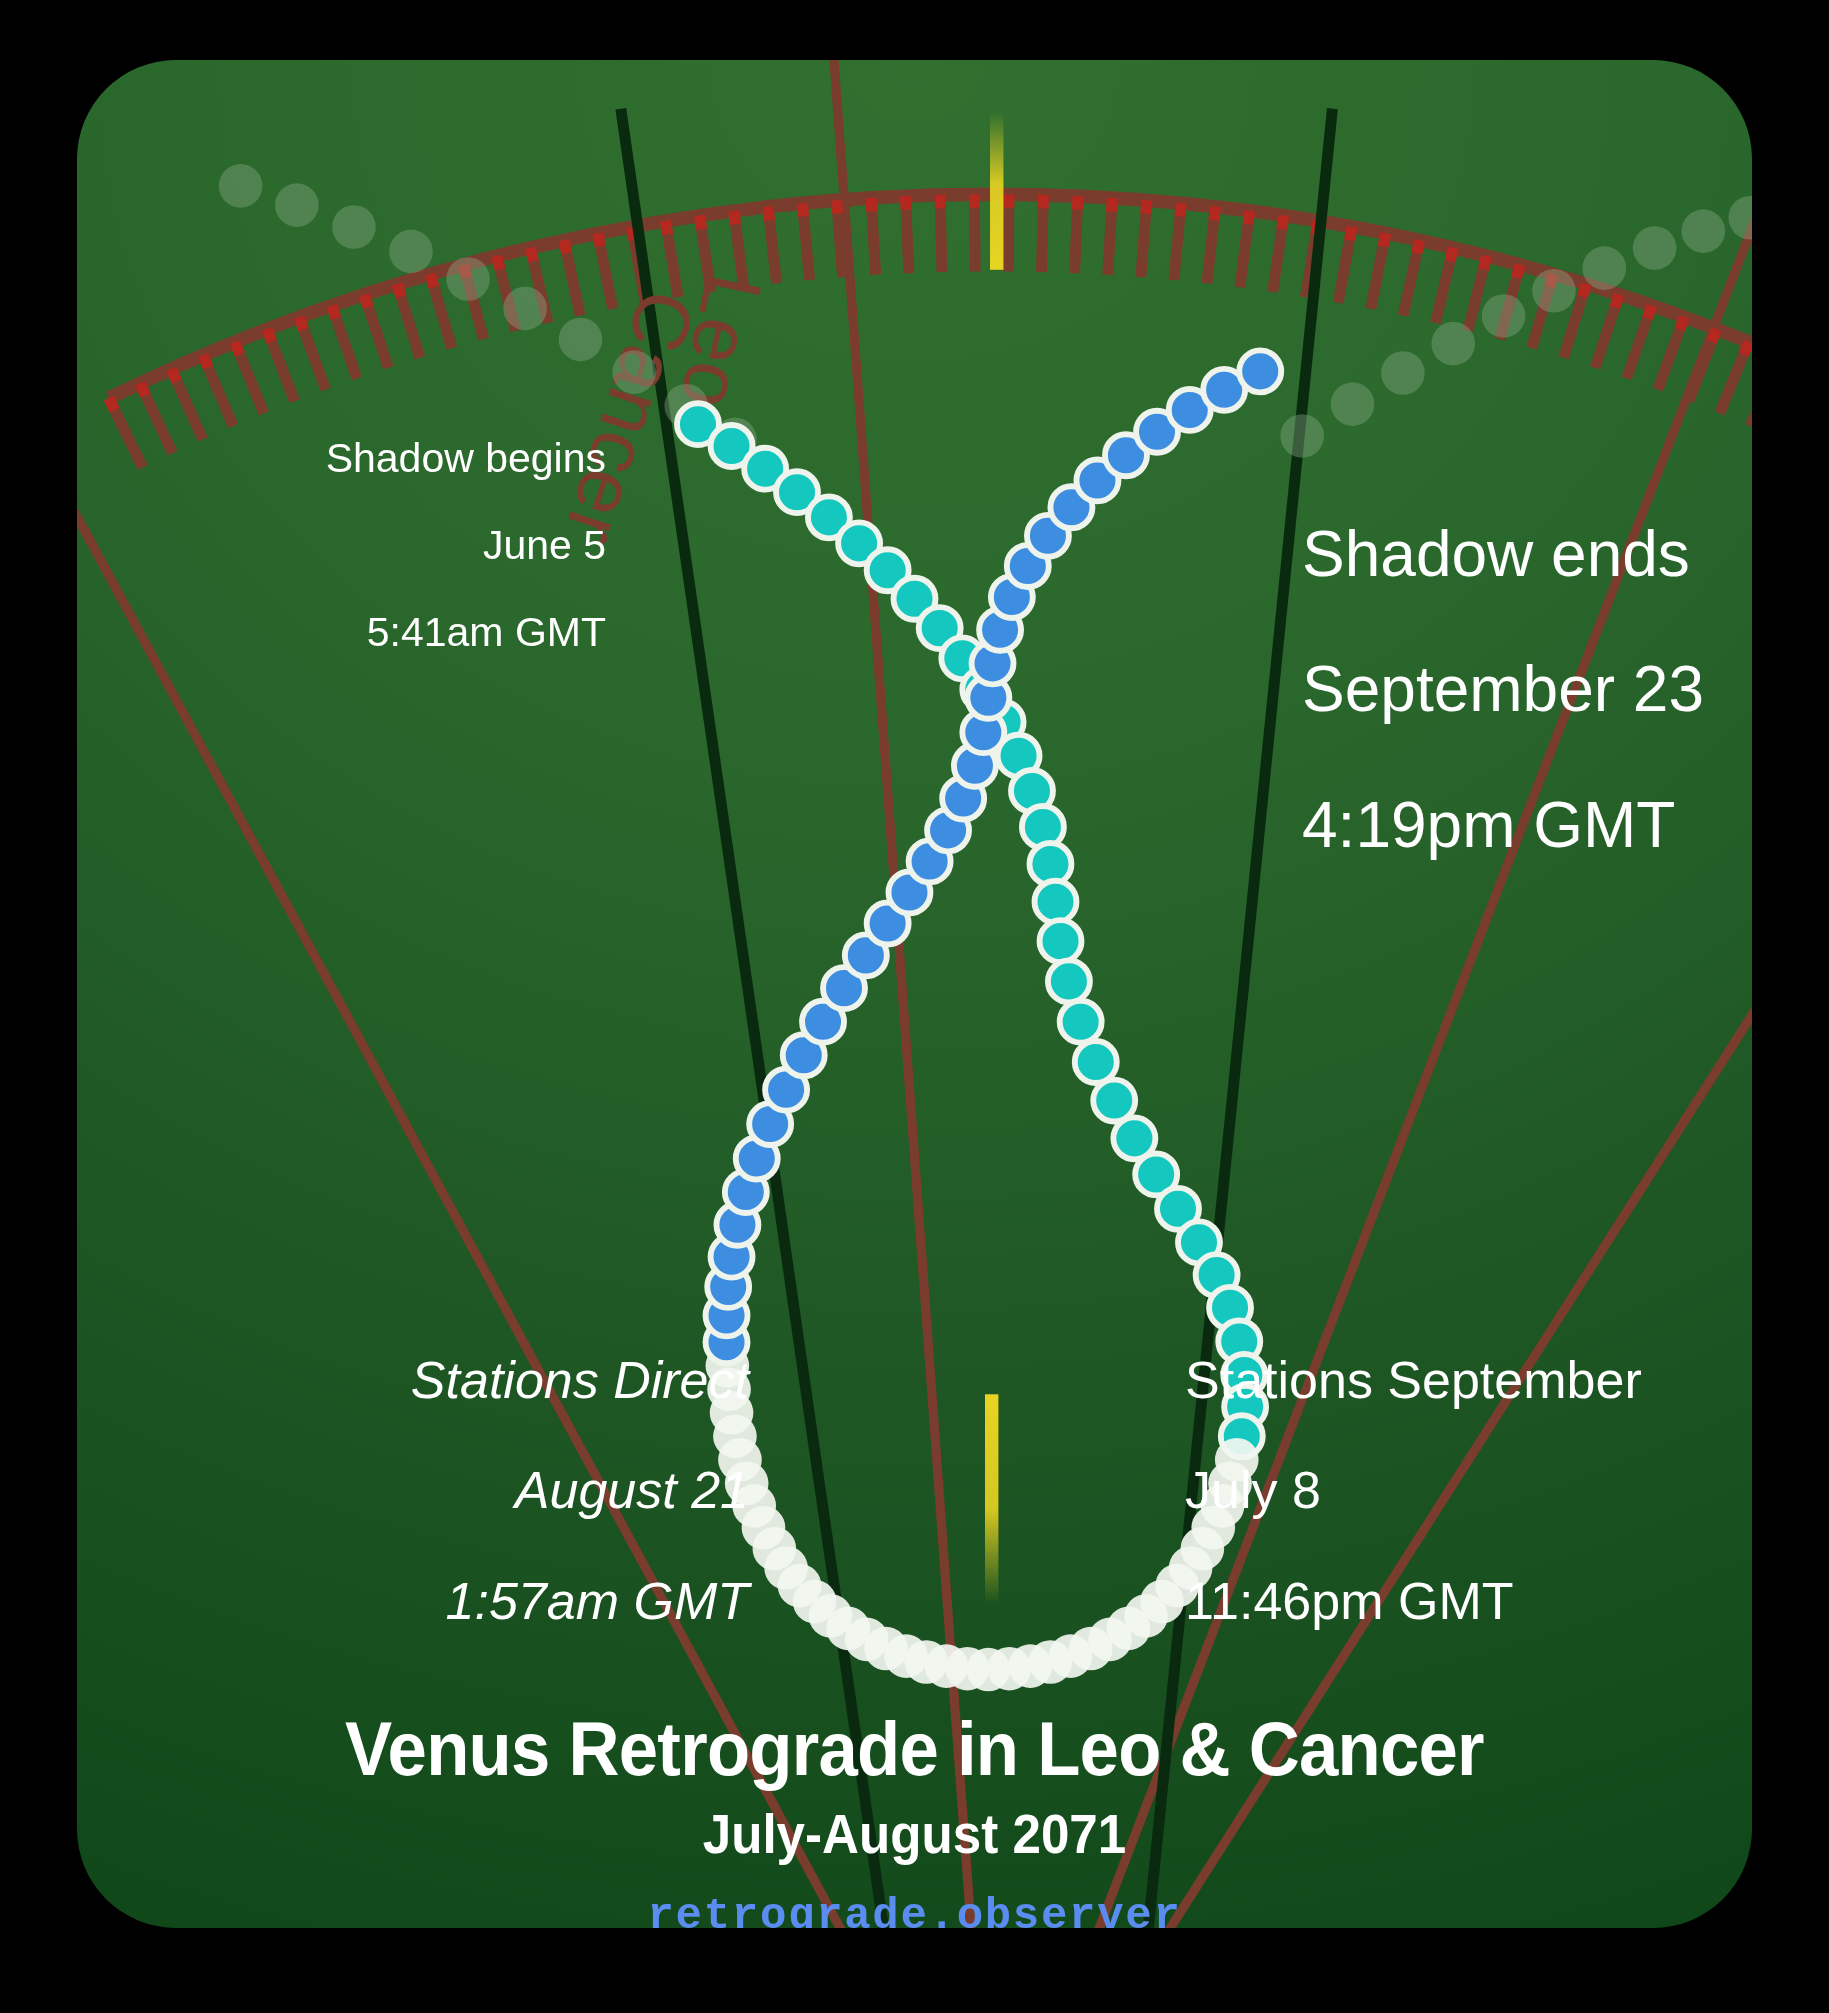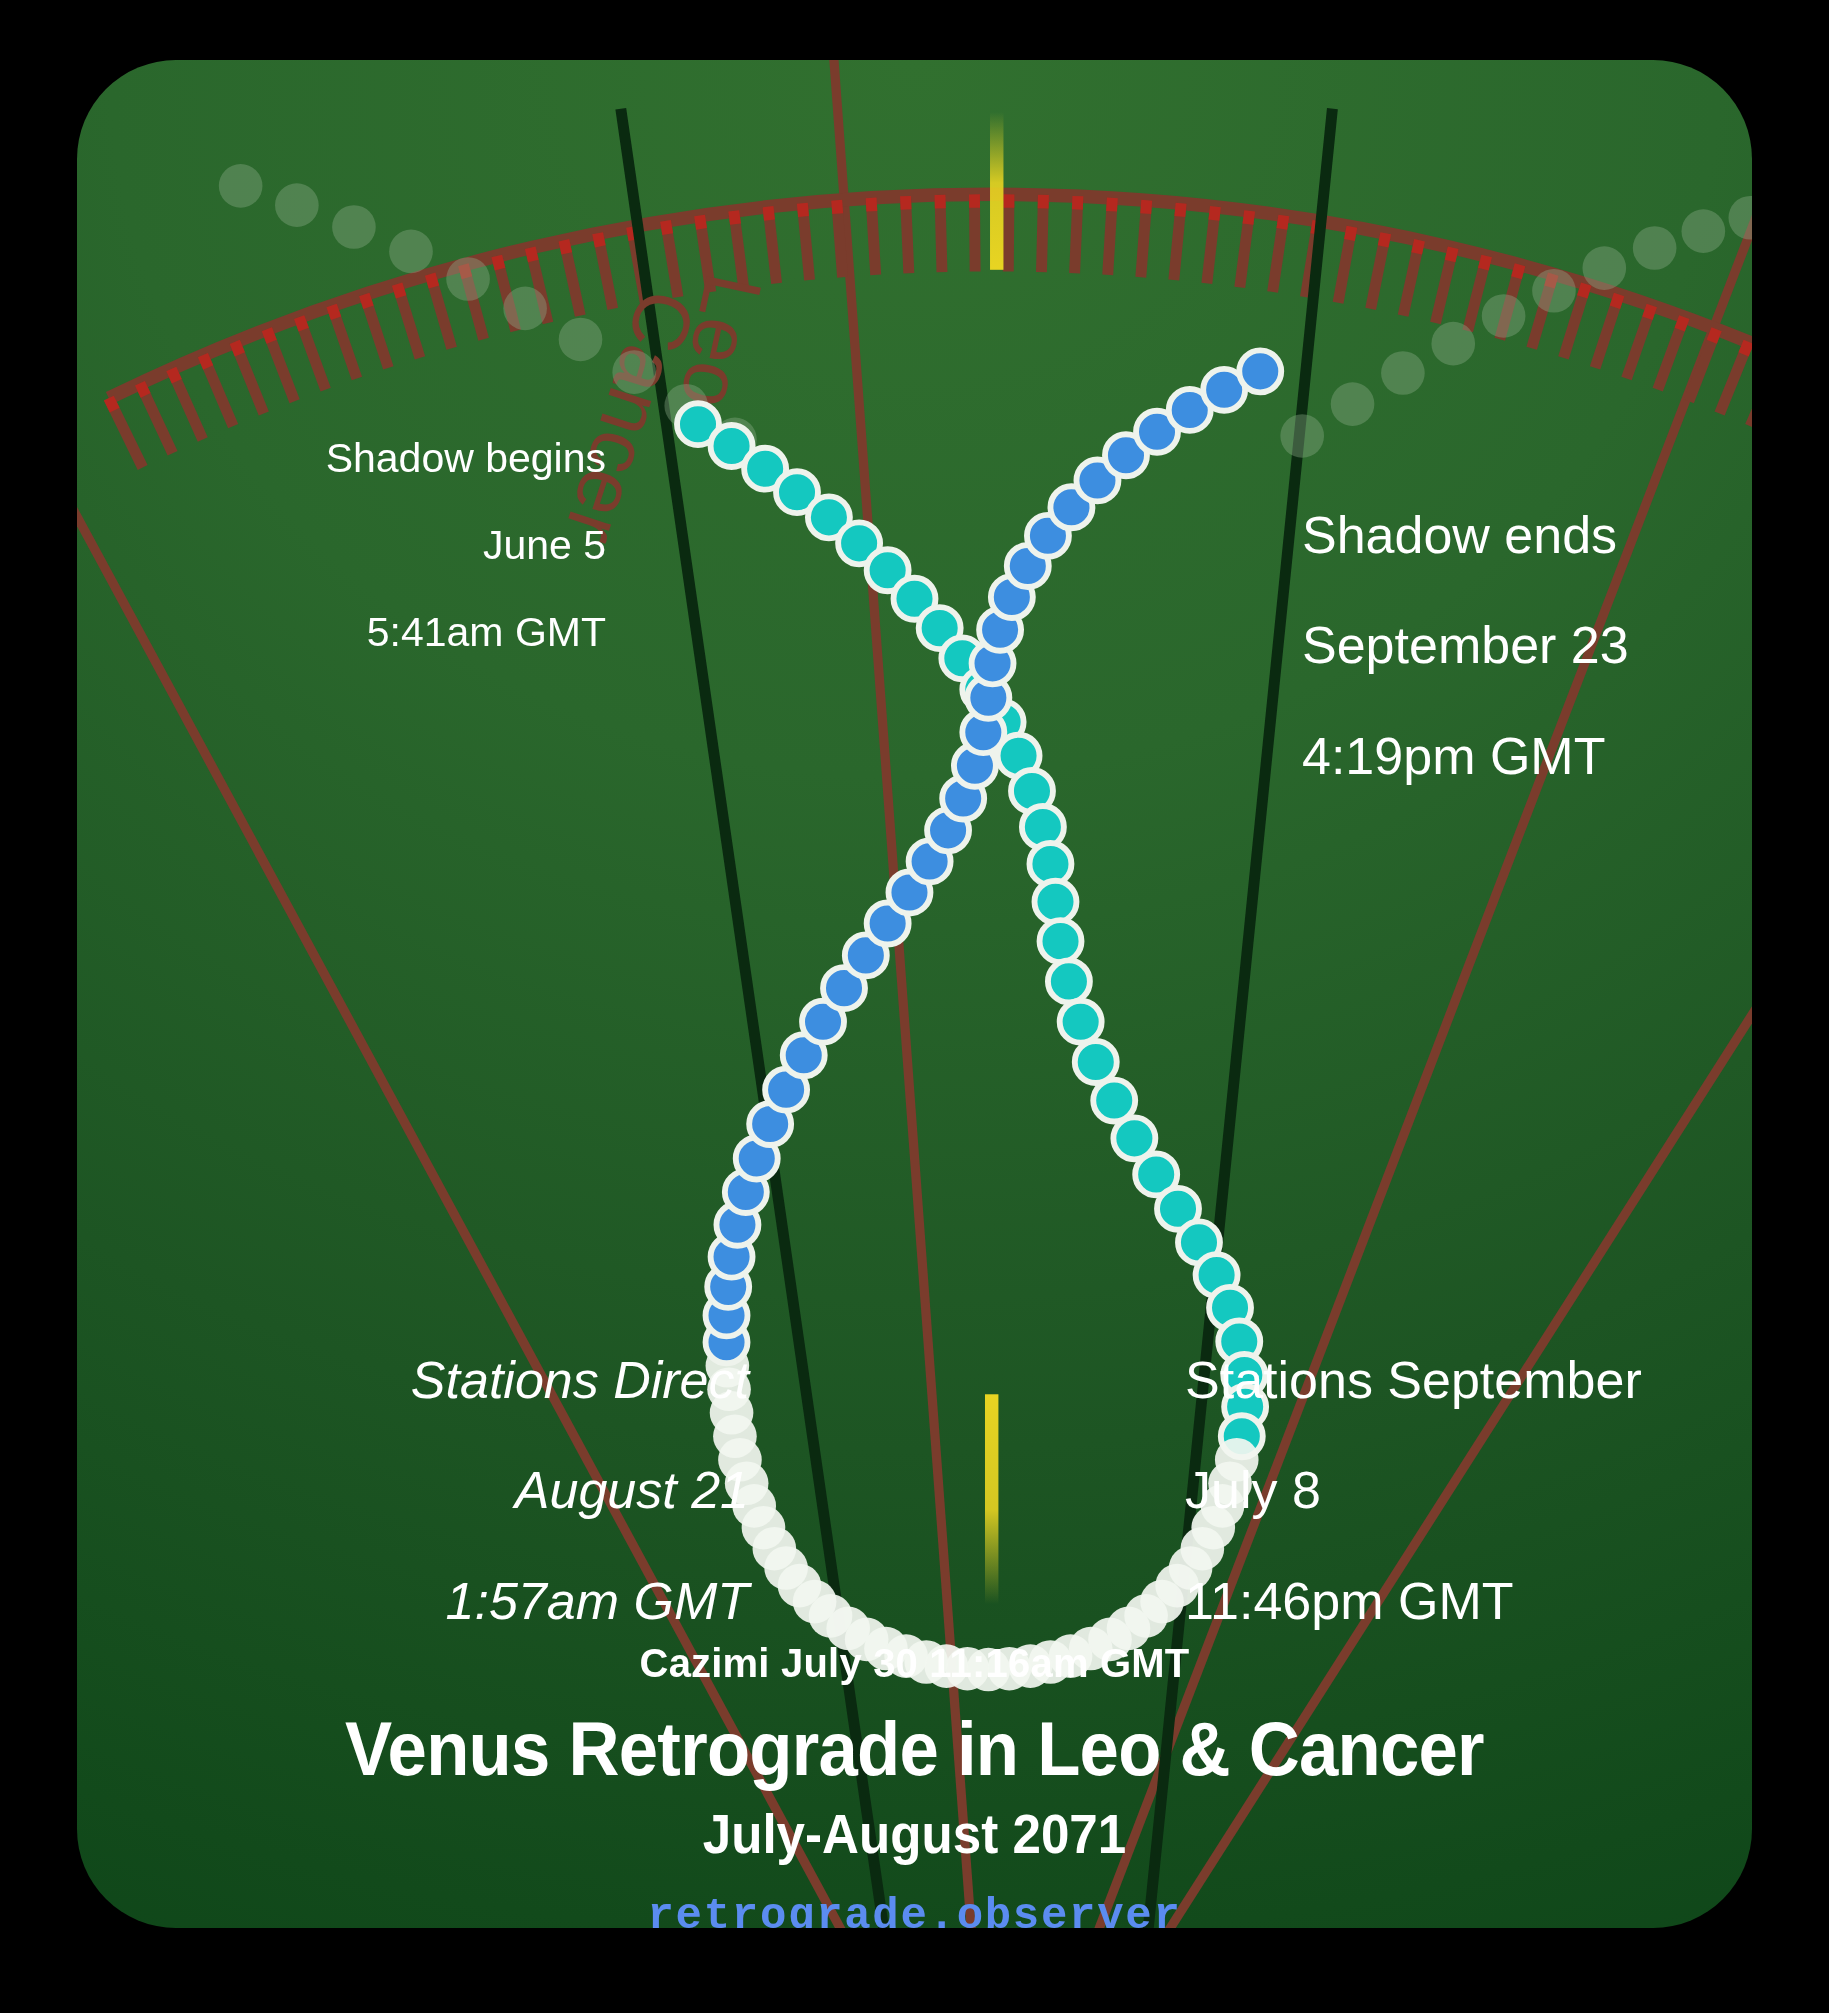--- a/index.html
+++ b/index.html
@@ -7,21 +7,21 @@
        font-family:"Liberation Sans",sans-serif;}
   #stage{position:relative;width:1829px;height:2014px;background:#000;}
   #card{position:absolute;left:77px;top:60px;width:1675px;height:1868px;
         border-radius:99px;overflow:hidden;
         background:radial-gradient(ellipse 150% 120% at 50% 0%,
                    #31702f 0%, #2a672c 32%, #1d5523 62%, #124a1b 84%, #0b4217 100%);}
   #art{position:absolute;inset:0;width:100%;height:100%;}
   .lbl{position:absolute;color:#ffffff;line-height:1.06;
        font-family:"Liberation Sans",sans-serif;white-space:pre-line;}
   #lbl-shadow-begin{left:126px;top:334px;width:403px;text-align:right;font-size:41px;}
-  #lbl-shadow-end{left:1225px;top:393px;width:470px;text-align:left;font-size:52px;}
+  #lbl-shadow-end{left:1225px;top:393px;width:470px;text-align:left;font-size:64px;}
   #lbl-stations-direct{left:227px;top:1238px;width:445px;text-align:right;font-size:52px;font-style:italic;}
   #lbl-stations-retro{left:1108px;top:1238px;width:537px;text-align:left;font-size:52px;}
   #lbl-cazimi{left:0;top:1582px;width:100%;text-align:center;font-size:40px;
               font-family:"Liberation Sans Narrow","Liberation Sans",sans-serif;
               font-weight:700;letter-spacing:0.2px;}
   #lbl-title{left:0;top:1649px;width:100%;text-align:center;font-size:76px;
              font-weight:700;letter-spacing:-0.8px;
              font-family:"Liberation Sans Narrow","Liberation Sans",sans-serif;
              transform:scaleX(.93);transform-origin:50% 50%;}
   #lbl-subtitle{left:0;top:1745px;width:100%;text-align:center;font-size:55px;
@@ -326,19 +326,18 @@
       <div>August 21</div>
       <div>1:57am GMT</div>
     </div>
 
     <div class="lbl" id="lbl-stations-retro">
       <div>Stations September</div>
       <div>July 8</div>
       <div>11:46pm GMT</div>
     </div>
 
-    <div class="lbl" id="lbl-cazimi">Cazimi July 30 11:16am GMT</div>
     <div class="lbl" id="lbl-title">Venus Retrograde in Leo &amp; Cancer</div>
     <div class="lbl" id="lbl-subtitle">July-August 2071</div>
     <div class="lbl" id="lbl-footer">retrograde.observer</div>
   </div>
 </div>
 
 
 </body></html>

